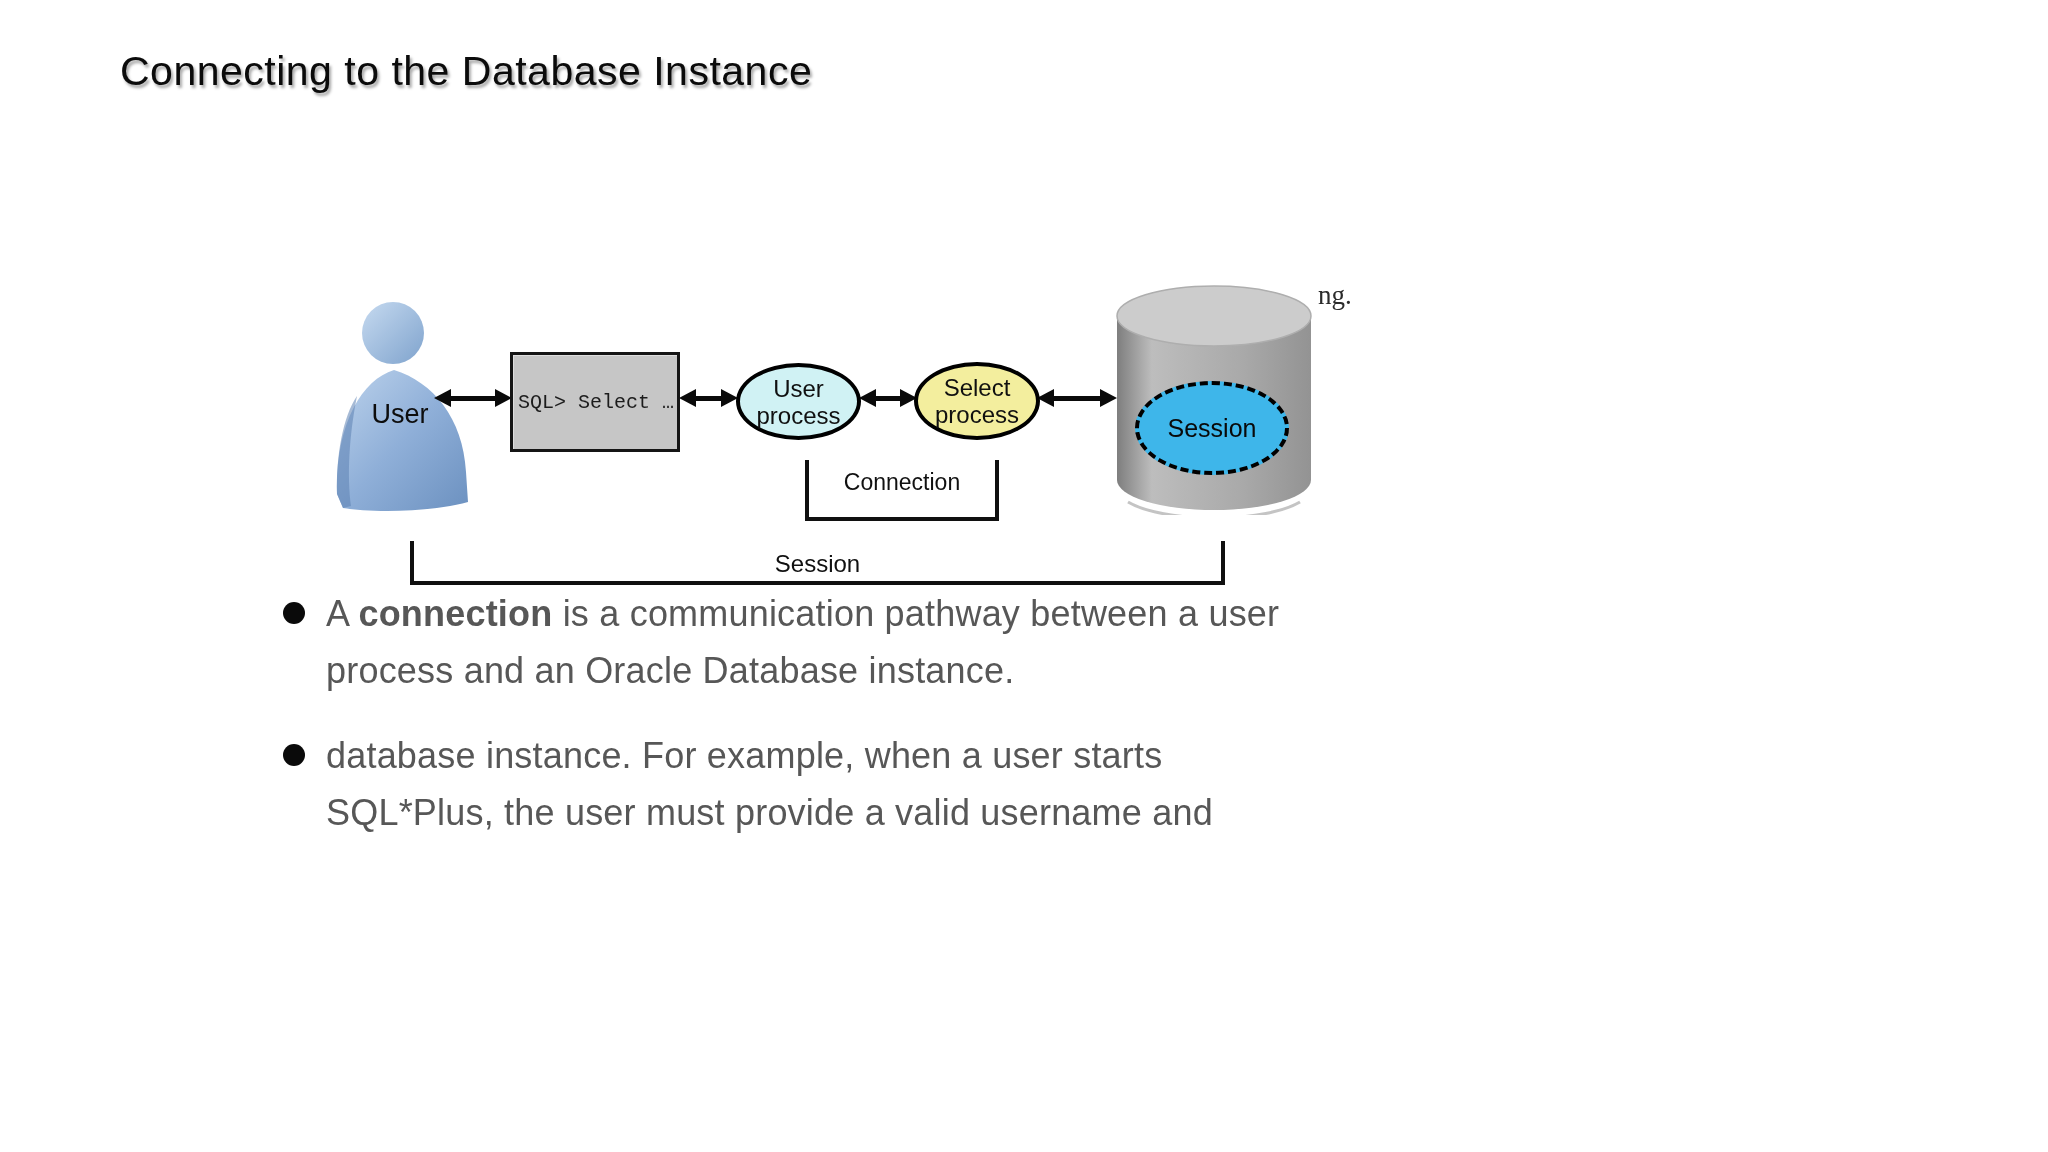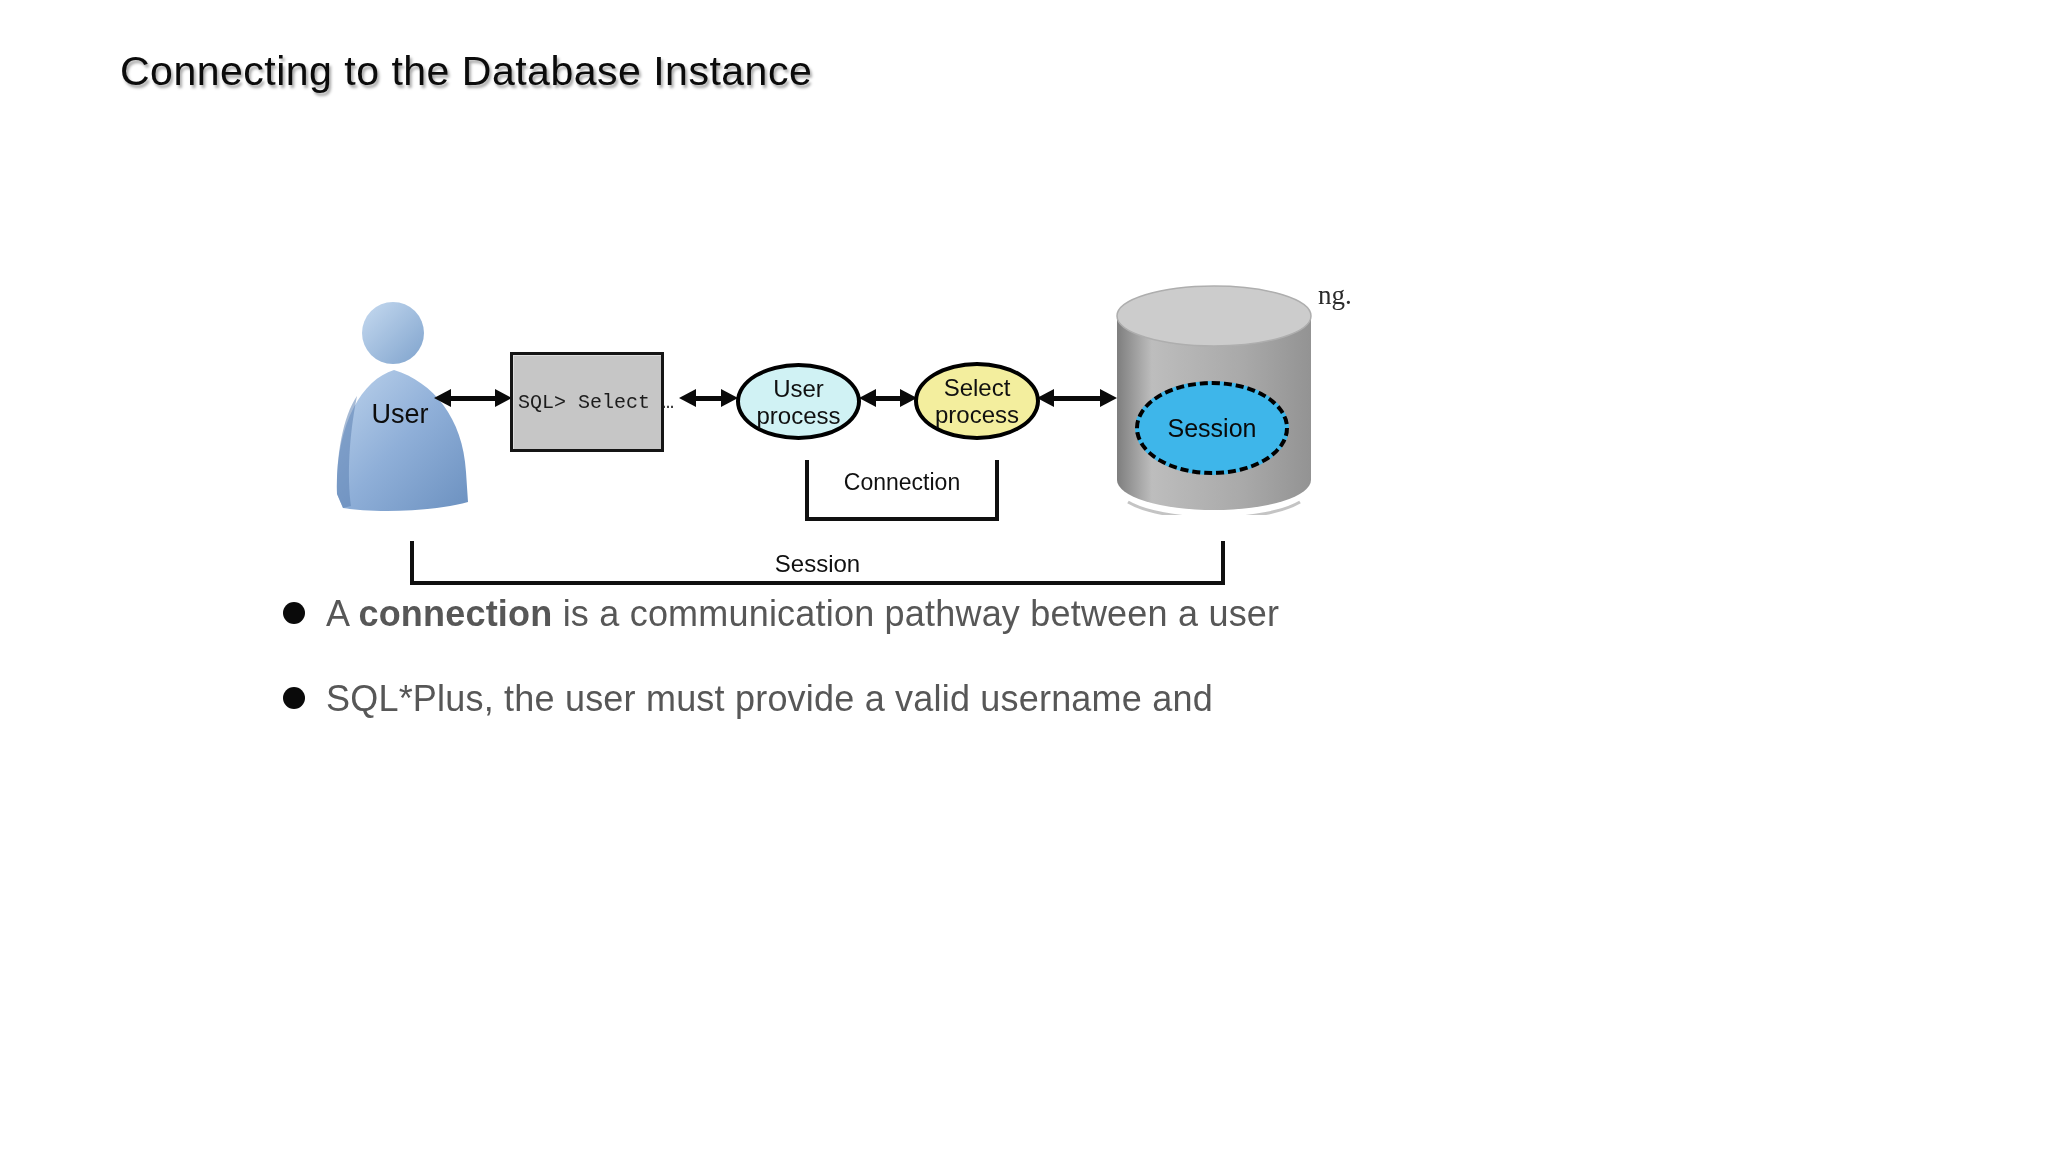--- a/index.html
+++ b/index.html
@@ -22,21 +22,21 @@
 
   
   .person{left:333px;top:296px;width:140px;height:215px;}
   .user-label{
     left:366px;top:399px;width:68px;text-align:center;
     font-size:27px;color:#0d0d0d;
   }
 
   
   .sql-box{
-    left:510px;top:352px;width:154px;height:100px;box-sizing:border-box;
+    left:510px;top:352px;width:170px;height:100px;box-sizing:border-box;
     background:var(--sql_box_fill,#c6c6c6);
     border:3px solid #151515;
     display:flex;align-items:center;
     box-shadow:inset 1px 1px 0 #dedede;
   }
   .sql-box span{
     font-family:"Liberation Mono","DejaVu Sans Mono",monospace;
     font-size:20px;color:#1c1c1c;padding-left:5px;white-space:nowrap;
   }
 
@@ -174,21 +174,23 @@
   <div class="abs bracket session-bracket">
     <span class="blabel">Session</span>
   </div>
 </div>
 
 <div class="abs bullet-list">
     <div class="bullet">
       <span class="dot"></span>
       <div class="btext">
         <div class="line"><span>A </span><b>connection</b><span> is a communication pathway between a user</span></div>
+        <div class="line"><span>process and an Oracle Database instance.</span></div>
       </div>
     </div>
     <div class="bullet">
       <span class="dot"></span>
       <div class="btext">
+        <div class="line"><span>database instance. For example, when a user starts</span></div>
         <div class="line"><span>SQL*Plus, the user must provide a valid username and</span></div>
       </div>
     </div>
   </div>
 
 </body></html>

